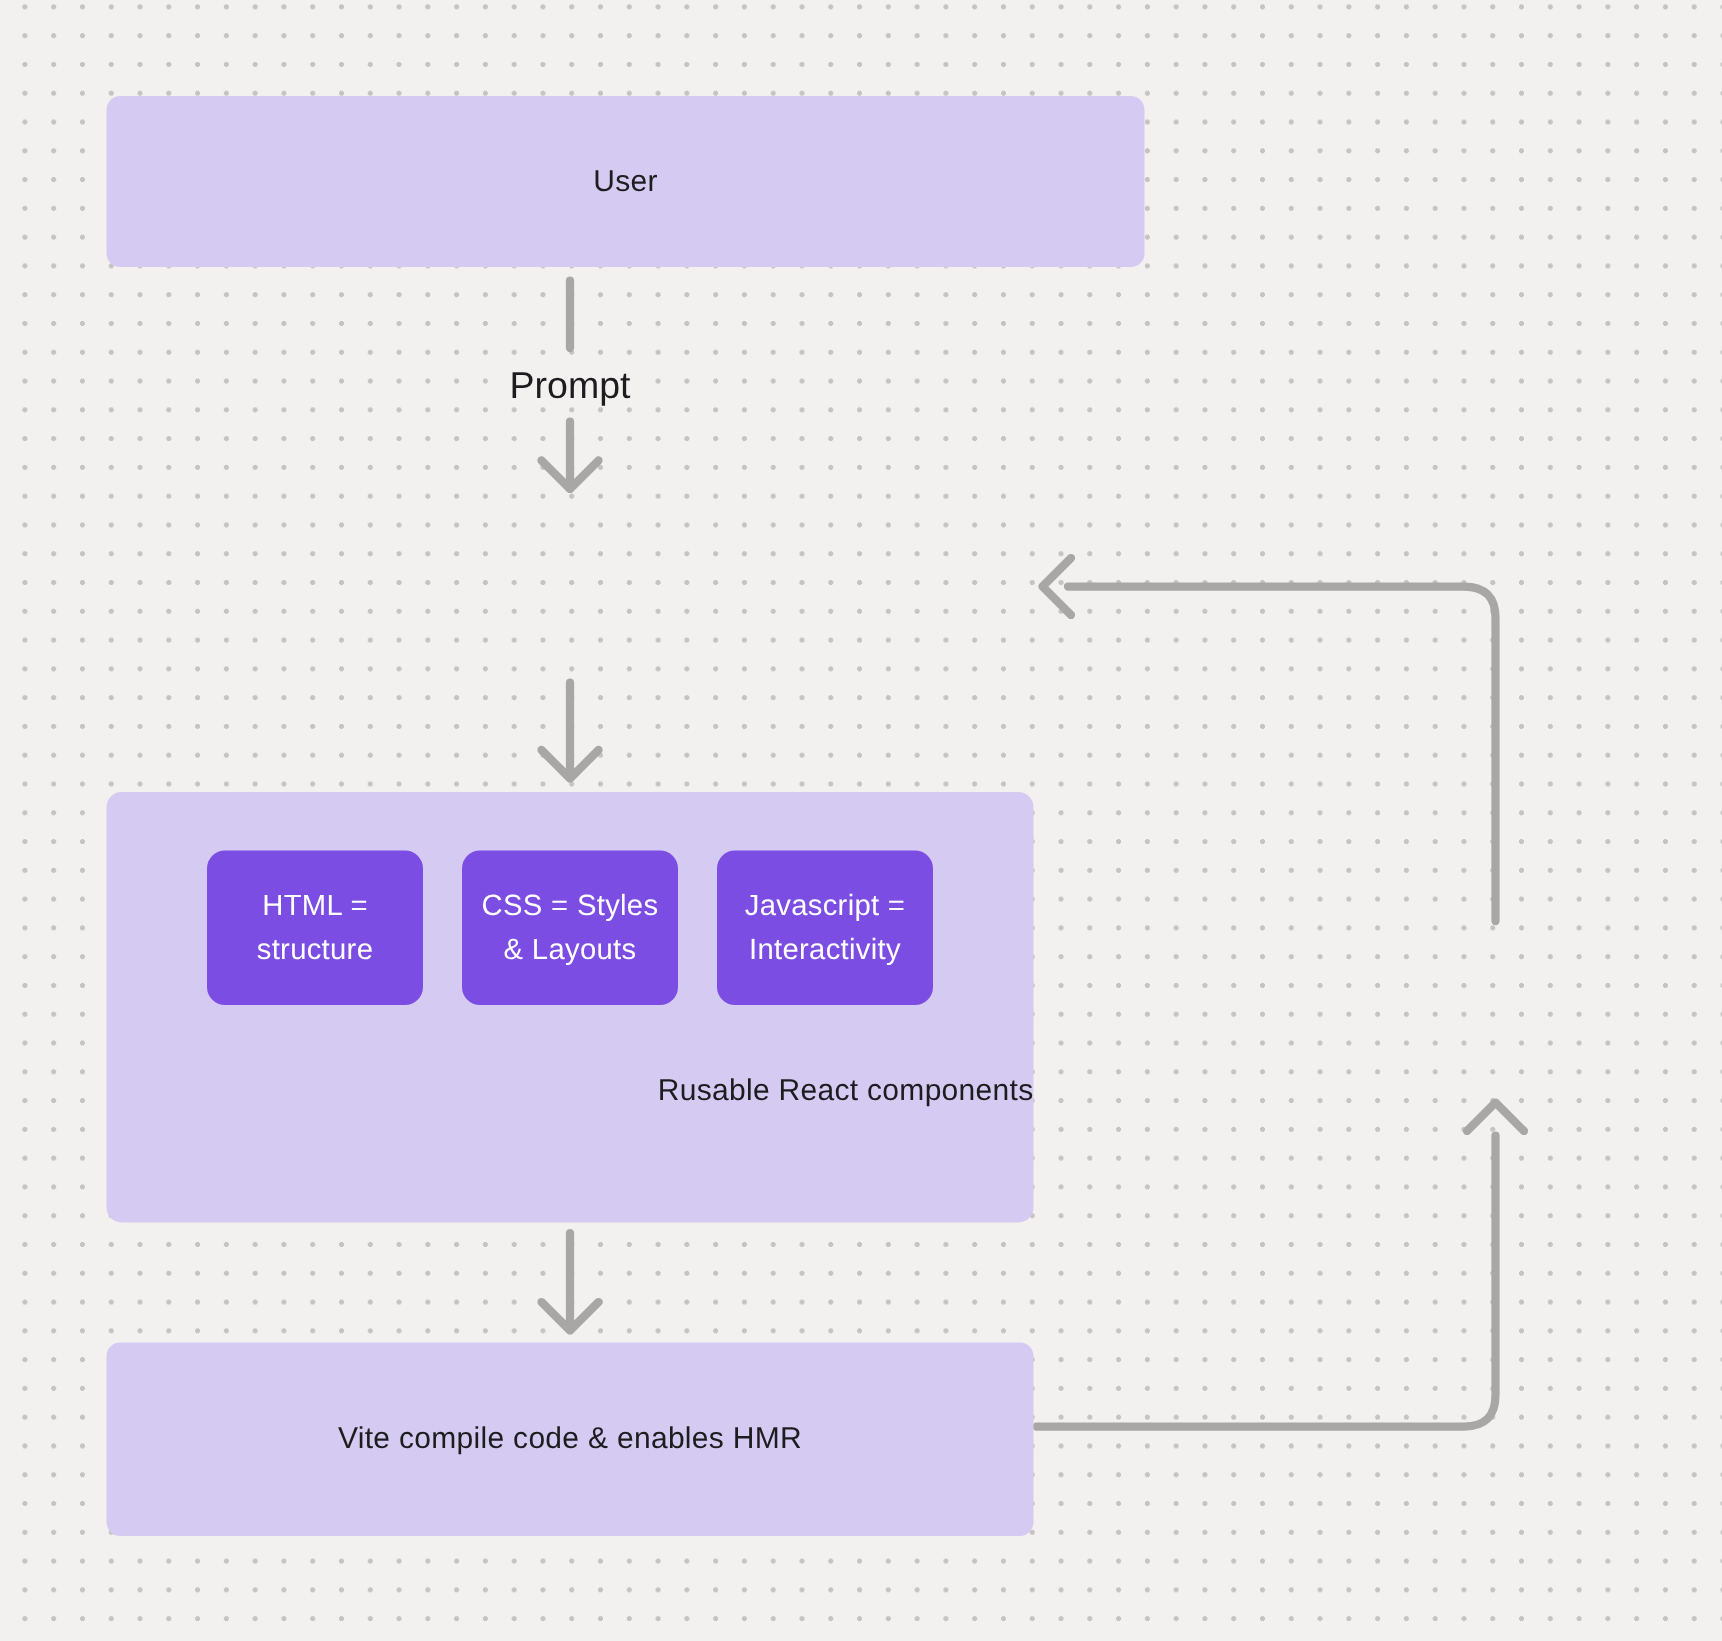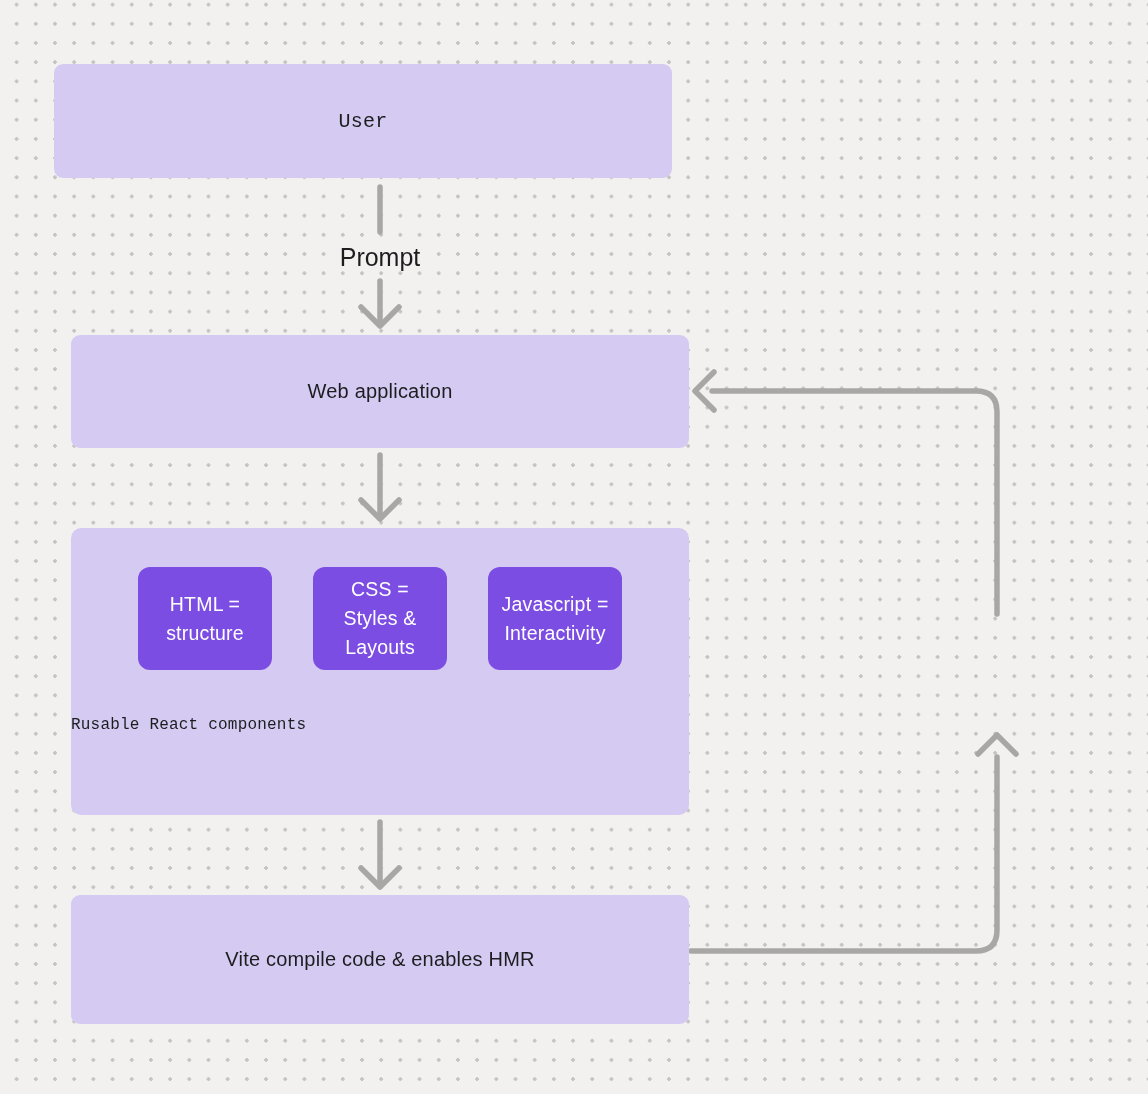--- a/index.html
+++ b/index.html
@@ -43,35 +43,35 @@
     position:absolute;
     background:var(--node_fill);
     border-radius:9px;
     display:flex;
     align-items:center;
     justify-content:center;
     color:var(--node_text);
     font-size:20px;
     letter-spacing:.2px;
   }
-  .node-user{left:54px;top:64px;width:618px;height:114px;font-family:Liberation Mono, monospace;}
+  .node-user{left:71px;top:64px;width:692px;height:114px;}
   .node-webapp{left:71px;top:335px;width:618px;height:113px;}
   .node-vite{left:71px;top:895px;width:618px;height:129px;}
   .node-render{left:902px;top:614px;width:190px;height:113px;border-radius:11px;}
   .node-container{
     left:71px;top:528px;width:618px;height:287px;
     display:block;
     border-radius:10px;
   }
   .chip-row{
     position:absolute;
     left:67px;top:39px;
     width:484px;
     display:flex;
-    gap:41px;
+    gap:26px;
   }
   .chip{
     width:145px;
     height:103px;
     background:var(--chip_fill);
     color:var(--chip_text);
     border-radius:12px;
     display:flex;
     align-items:center;
     justify-content:center;
@@ -80,24 +80,23 @@
     font-weight:500;
     line-height:29px;
     letter-spacing:.2px;
     padding:0 10px;
     box-sizing:border-box;
   }
   .container-caption{
     position:absolute;
     left:0;top:188px;
     width:100%;
-    text-align:left;
-    font-size:16px;
+    text-align:right;
+    font-size:20px;
     color:var(--node_text);
-    font-family:Liberation Mono, monospace;
   }
   .edge-label{
     position:absolute;
     left:310px;top:243px;
     width:140px;
     text-align:center;
     font-size:25px;
     color:var(--node_text);
   }
   .edge-label span{
@@ -131,23 +130,20 @@
   </svg>
 
   <div class="node node-user">
     <span>User</span>
   </div>
 
   <div class="edge-label">
     <span>Prompt</span>
   </div>
 
-  <div class="node node-webapp">
-    <span>Web application</span>
-  </div>
 
   <div class="node node-container">
     <div class="chip-row">
       <div class="chip">
         <span>HTML = structure</span>
       </div>
       <div class="chip">
         <span>CSS = Styles &amp; Layouts</span>
       </div>
       <div class="chip">

